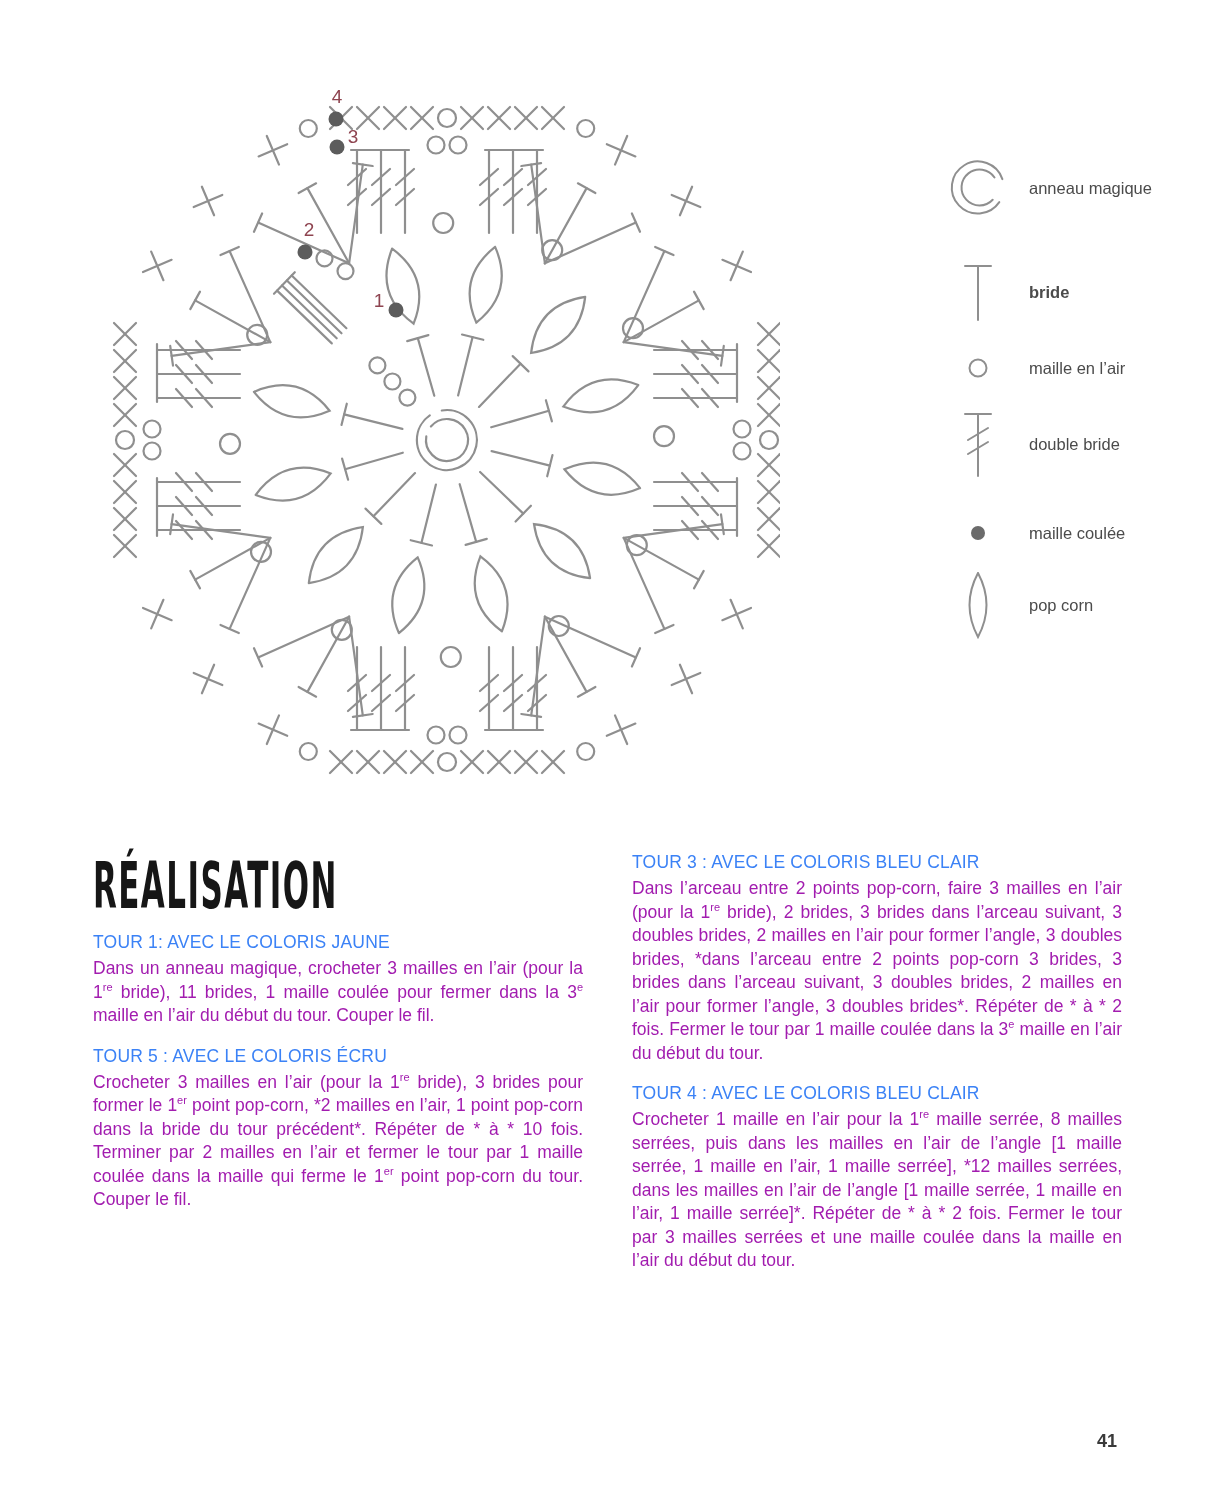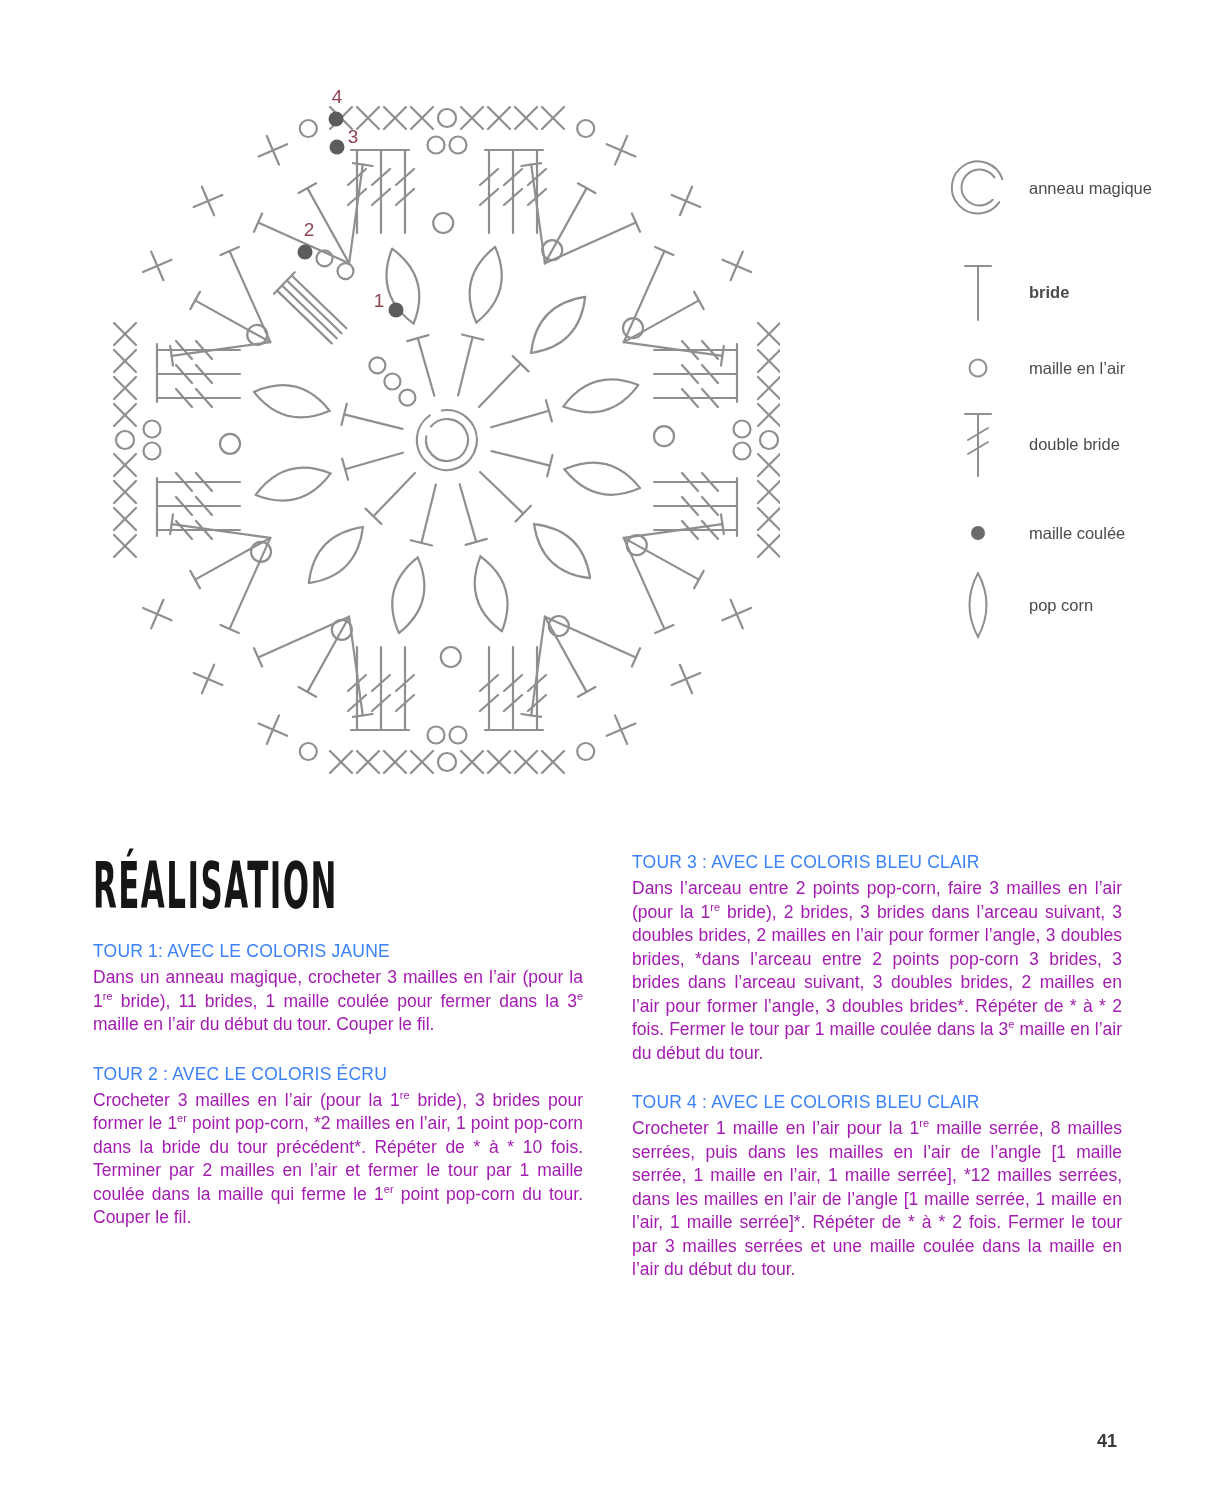--- a/index.html
+++ b/index.html
@@ -22,21 +22,21 @@
   .title-wrap{height:66px;overflow:visible;}
   .hand-title{
     margin:0;font-family:"DejaVu Sans",sans-serif;font-size:43px;font-weight:600;
     letter-spacing:2px;color:#161616;transform:scale(0.72,1.5);transform-origin:left top;
     white-space:nowrap;
   }
   .badge{
     display:inline-block;margin-top:22px;background:#4f4f4f;color:#ffffff;
     font-size:20px;font-weight:bold;letter-spacing:1.6px;padding:8px 15px 9px 15px;
   }
-  .tour{margin-top:27px;}
+  .tour{margin-top:18px;}
   .tour:first-child{margin-top:0;}
   .tour h2{margin:0 0 4px 0;font-size:17.5px;font-weight:normal;color:#3b82f6;letter-spacing:0.2px;}
   .tour p{margin:0;font-size:17.5px;line-height:23.5px;text-align:justify;color:#a21caf;}
   .tour p sup{font-size:11px;line-height:0;vertical-align:super;}
   #page-number{position:absolute;left:1097px;top:1431px;font-size:18px;font-weight:bold;color:#3a3a3a;}
 </style>
 </head>
 <body>
 
 <svg id="chart" width="700" height="712" viewBox="0 0 700 712">
@@ -400,21 +400,21 @@
   <div class="title-wrap">
     <h1 class="hand-title">RÉALISATION</h1>
   </div>
 
   <section class="tour">
     <h2>TOUR 1: AVEC LE COLORIS JAUNE</h2>
     <p>Dans un anneau magique, crocheter 3 mailles en l’air (pour la 1<sup>re</sup> bride), 11 brides, 1 maille coulée pour fermer dans la 3<sup>e</sup> maille en l’air du début du tour. Couper le fil.</p>
   </section>
 
   <section class="tour">
-    <h2>TOUR 2 : AVEC LE COLORIS ÉCRU</h2>
+    <h2>TOUR 5 : AVEC LE COLORIS ÉCRU</h2>
     <p>Crocheter 3 mailles en l’air (pour la 1<sup>re</sup> bride), 3 brides pour former le 1<sup>er</sup> point pop-corn, *2 mailles en l’air, 1 point pop-corn dans la bride du tour précédent*. Répéter de * à * 10 fois. Terminer par 2 mailles en l’air et fermer le tour par 1 maille coulée dans la maille qui ferme le 1<sup>er</sup> point pop-corn du tour. Couper le fil.</p>
   </section>
 </div>
 
 <div class="col" id="col-right">
   <section class="tour">
     <h2>TOUR 3 : AVEC LE COLORIS BLEU CLAIR</h2>
     <p>Dans l’arceau entre 2 points pop-corn, faire 3 mailles en l’air (pour la 1<sup>re</sup> bride), 2 brides, 3 brides dans l’arceau suivant, 3 doubles brides, 2 mailles en l’air pour former l’angle, 3 doubles brides, *dans l’arceau entre 2 points pop-corn 3 brides, 3 brides dans l’arceau suivant, 3 doubles brides, 2 mailles en l’air pour former l’angle, 3 doubles brides*. Répéter de * à * 2 fois. Fermer le tour par 1 maille coulée dans la 3<sup>e</sup> maille en l’air du début du tour.</p>
   </section>
 

